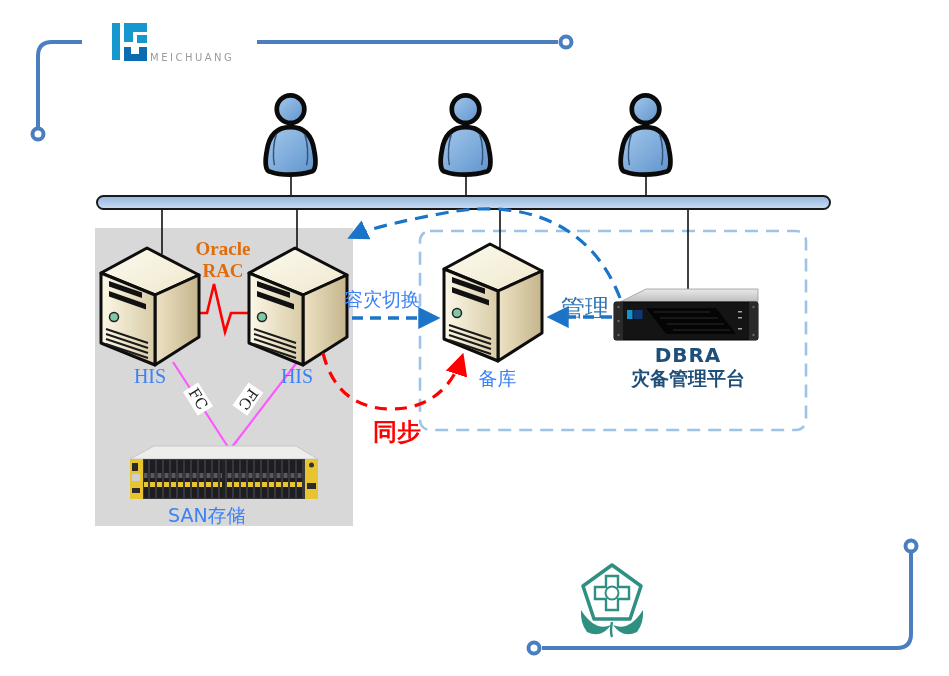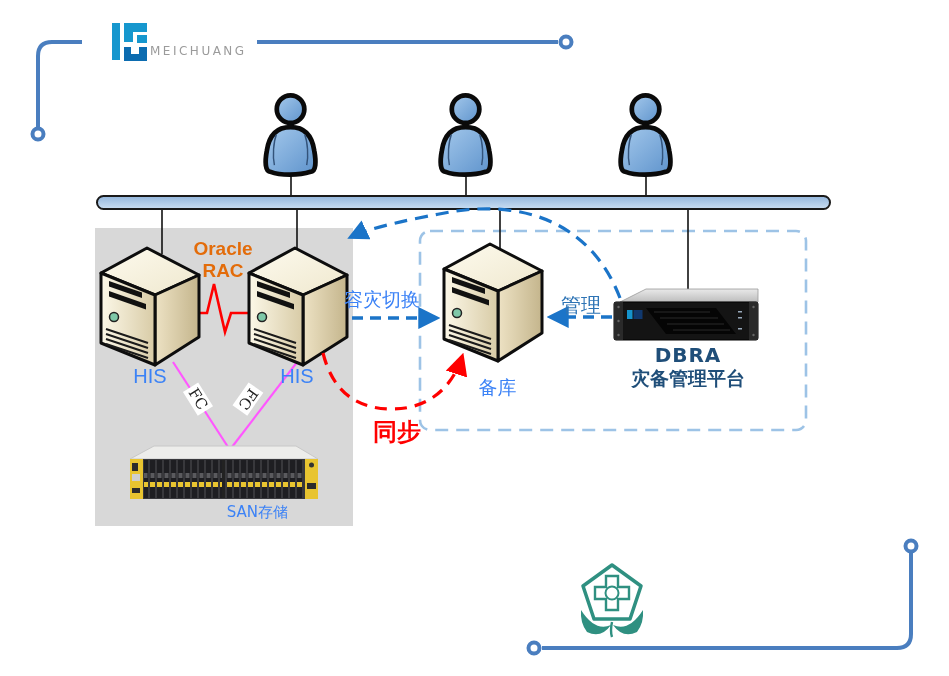--- a/index.html
+++ b/index.html
@@ -1,34 +1,34 @@
 <!DOCTYPE html>
 <html><head>
 <meta charset="utf-8">
 <style>
   html,body{margin:0;padding:0;background:#fff;}
   #canvas{position:relative;width:949px;height:676px;background:#fff;overflow:hidden;
           font-family:"DejaVu Sans","Liberation Sans",sans-serif;}
   #shapes{position:absolute;left:0;top:0;}
   .lbl{position:absolute;color:#3b82f6;white-space:nowrap;}
-  .mono{font-family:Liberation Sans, sans-serif;}
+  .mono{font-family:Liberation Serif, serif;}
   .logo-text{left:147px;top:18px;font-size:31px;font-weight:bold;color:#57585A;letter-spacing:2px;}
-  .logo-sub{left:150px;top:44px;font-size:12px;color:#9B9B9B;letter-spacing:2.5px;}
+  .logo-sub{left:150px;top:52px;font-size:10px;color:#9B9B9B;letter-spacing:2.5px;}
   .oracle-rac{left:168px;top:238px;width:110px;text-align:center;font-size:19px;font-weight:bold;
               color:#E36C0A;line-height:22px;}
   .his1{left:110px;top:365px;width:80px;text-align:center;font-size:20px;}
   .his2{left:257px;top:365px;width:80px;text-align:center;font-size:20px;}
-  .standby{left:455px;top:366px;width:85px;text-align:center;font-size:19px;margin-top:9px;}
+  .standby{left:455px;top:366px;width:85px;text-align:center;font-size:19px;}
   .failover{left:344px;top:287px;font-size:19px;}
-  .manage{left:561px;top:292px;font-size:20px;color:#2E74B5;}
+  .manage{left:561px;top:292px;font-size:24px;color:#2E74B5;}
   .sync{left:373px;top:416px;font-size:24px;font-weight:bold;color:#FF0000;}
   .dbra-title{left:628px;top:343px;width:120px;text-align:center;font-size:20px;font-weight:bold;
               color:#1F4E79;letter-spacing:1px;}
   .dbra-sub{left:613px;top:366px;width:150px;text-align:center;font-size:19px;font-weight:bold;color:#1F4E79;}
-  .san{left:168px;top:503px;width:120px;text-align:right;font-size:15px;}
+  .san{left:168px;top:503px;width:120px;text-align:left;font-size:19px;}
   .fc{background:#fff;padding:0 3px;font-size:15px;color:#222;font-family:"DejaVu Serif","Liberation Serif",serif;}
   .fc-left{left:184px;top:390px;transform:rotate(58deg);}
   .fc-right{left:234px;top:390px;transform:rotate(125deg);}
   .hosp-name{left:648px;top:563px;font-size:35px;font-weight:bold;color:#2F9081;letter-spacing:3px;}
   .hosp-sub{left:651px;top:602px;font-size:16.5px;color:#2F9081;letter-spacing:1px;}
 </style>
 </head>
 <body>
 
 <div id="canvas">

